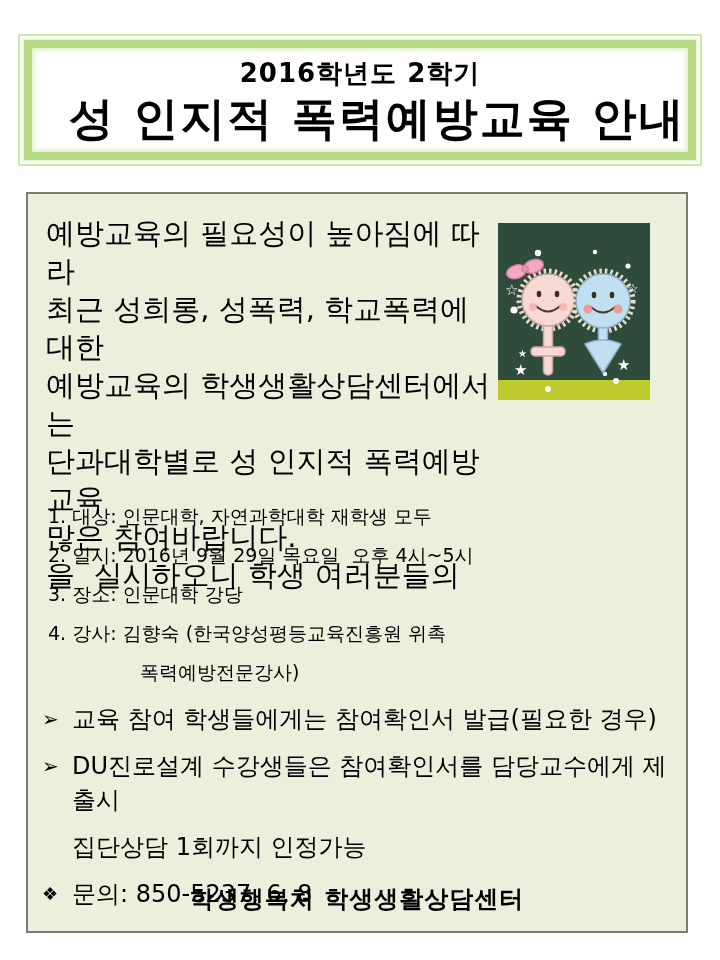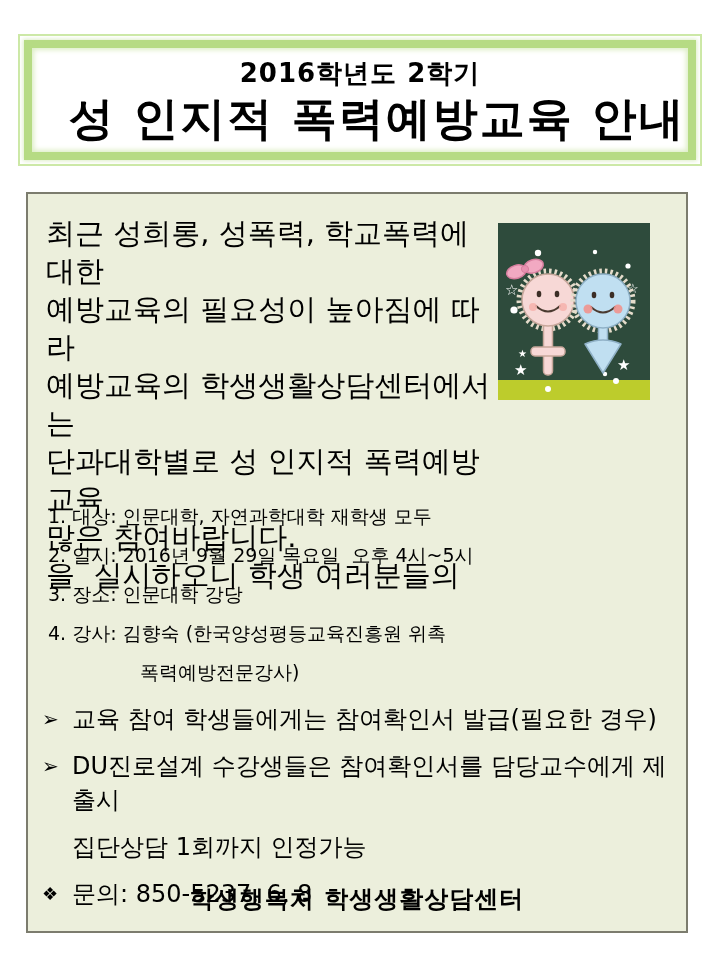--- a/index.html
+++ b/index.html
@@ -89,22 +89,22 @@
   <div class="title-frame-outer">
     <div class="title-frame-inner">
       <div class="banner-subtitle">2016학년도 2학기</div>
       <div class="banner-title">성 인지적 폭력예방교육 안내</div>
     </div>
   </div>
 
   <div class="main-box">
 
     <div class="intro">
+      <div class="intro-line">예방교육의 필요성이 높아짐에 따라</div>
       <div class="intro-line">최근 성희롱, 성폭력, 학교폭력에 대한</div>
-      <div class="intro-line">예방교육의 필요성이 높아짐에 따라</div>
       <div class="intro-line">예방교육의 학생생활상담센터에서는</div>
       <div class="intro-line">단과대학별로 성 인지적 폭력예방교육</div>
       <div class="intro-line">많은 참여바랍니다.</div>
       <div class="intro-line">을  실시하오니 학생 여러분들의</div>
     </div>
 
     <svg class="illustration" viewBox="0 0 152 177" xmlns="http://www.w3.org/2000/svg">
       <rect x="0" y="0" width="152" height="157" fill="#2e4b3c"></rect>
       <rect x="0" y="157" width="152" height="20" fill="#bdcc2c"></rect>
 

